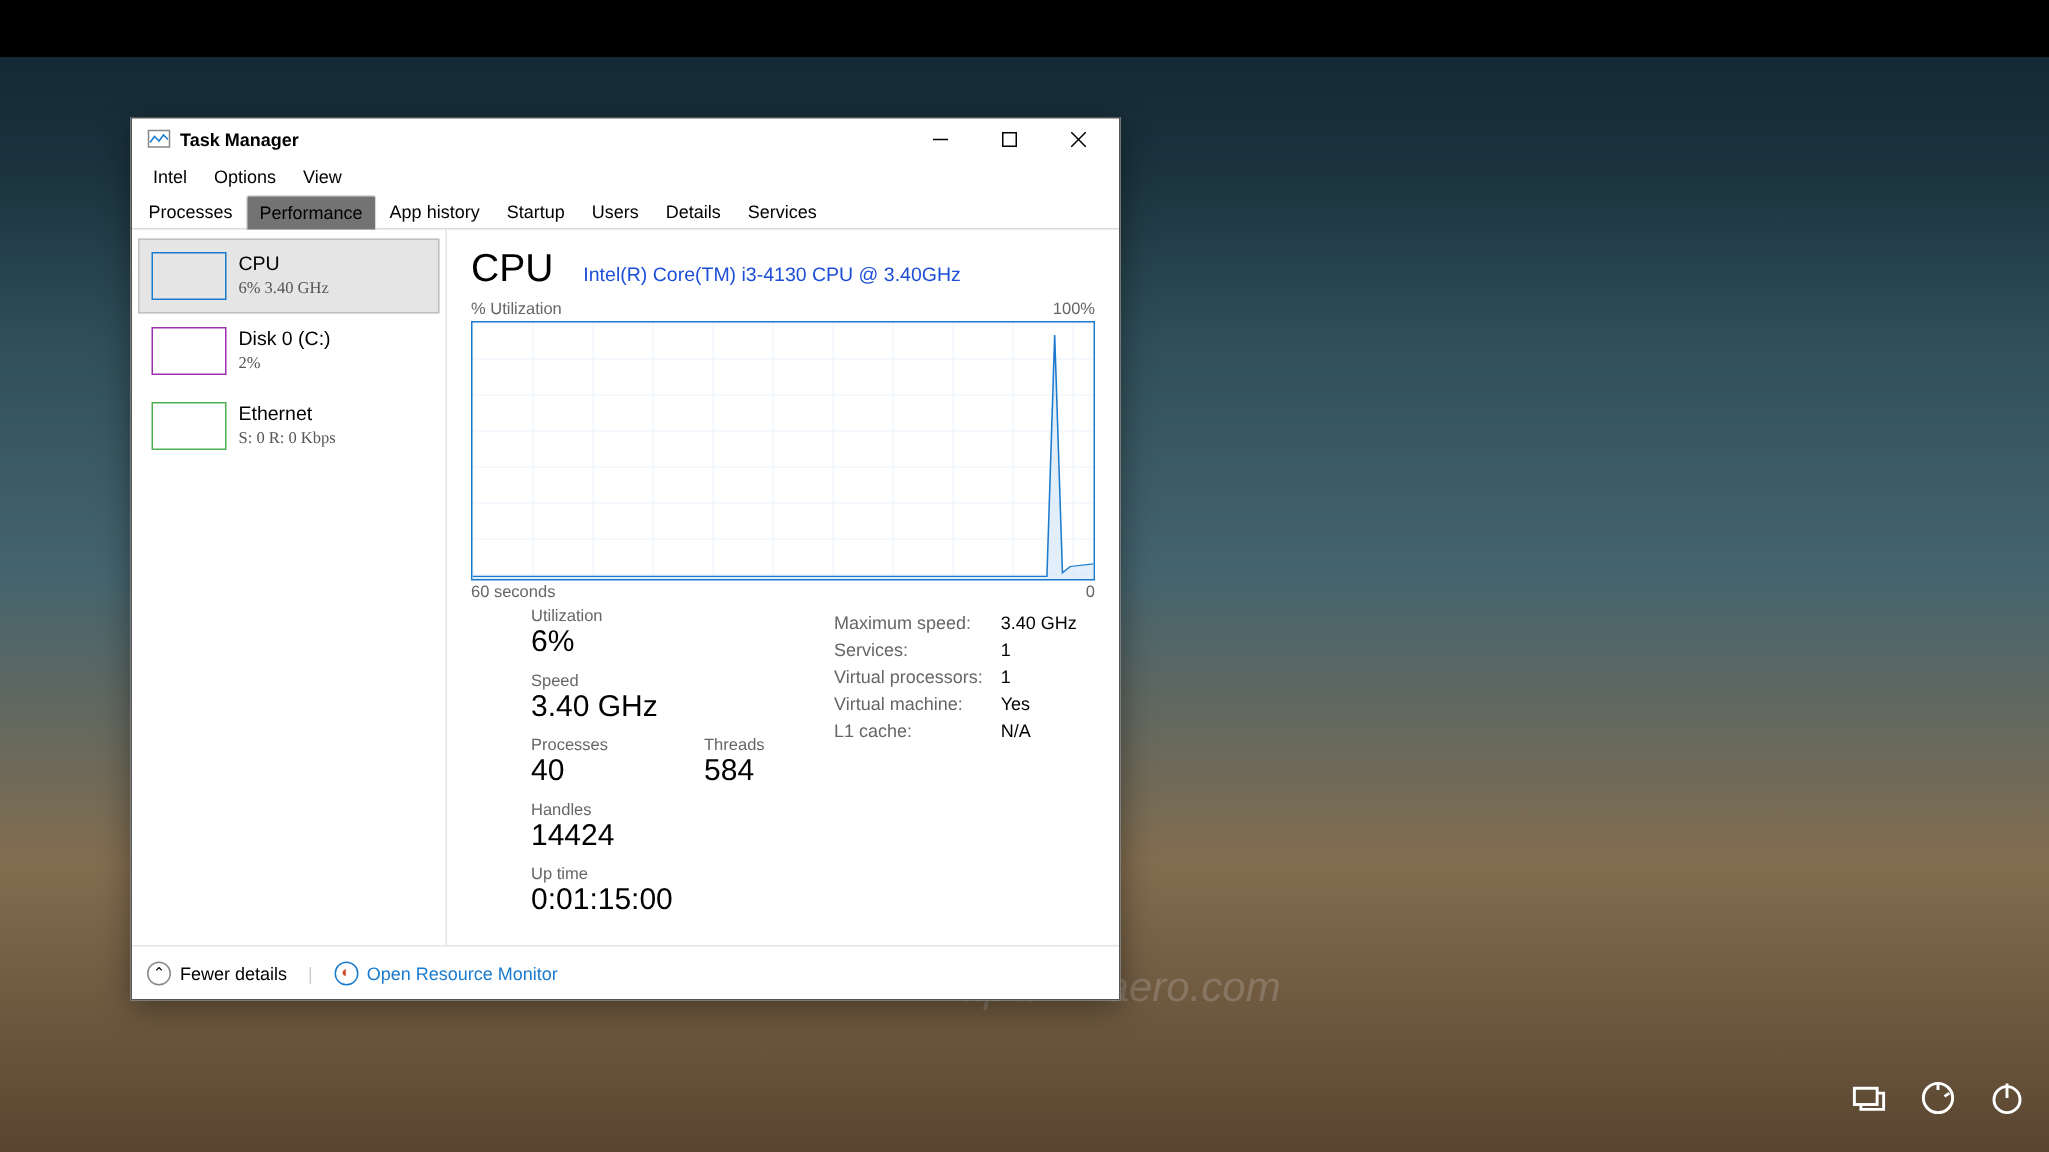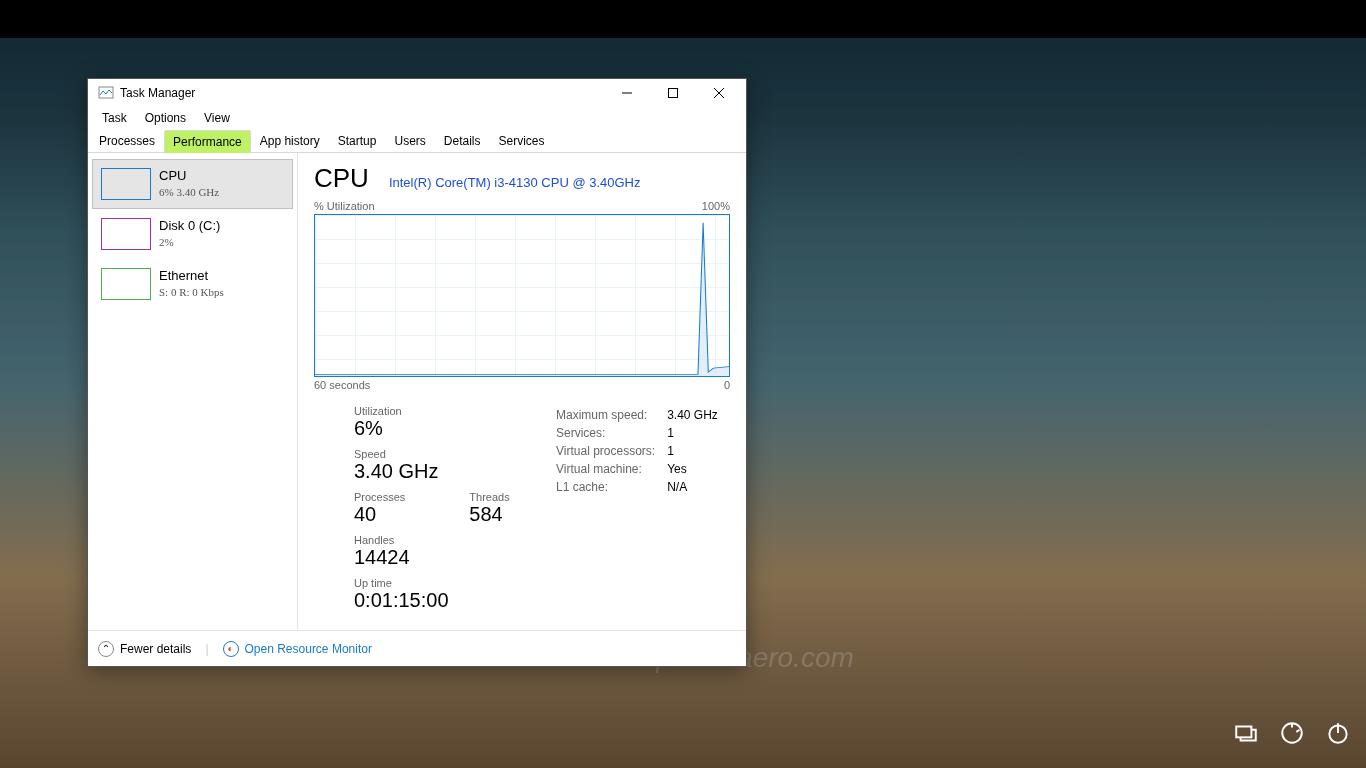--- a/index.html
+++ b/index.html
@@ -8,48 +8,48 @@
 .desktop::before{content:'';position:absolute;inset:0;background:rgba(0,0,0,0.35);}
 .desktop::after{content:'';position:absolute;left:0;right:0;top:0;height:38px;background:#000;}
 .watermark{position:absolute;color:rgba(200,200,200,0.25);font-size:28px;font-style:italic;pointer-events:none;}
 .watermark.w1{left:125px;top:75px;}
 .watermark.w2{left:625px;top:642px;}
 .systray{position:absolute;right:15px;bottom:18px;display:flex;gap:20px;align-items:center;}
 .systray svg{width:26px;height:26px;}
 .window{position:absolute;left:87px;top:78px;width:660px;height:589px;background:#fff;border:1px solid #555;display:flex;flex-direction:column;box-shadow:0 4px 20px rgba(0,0,0,0.4);}
 .titlebar{height:28px;display:flex;align-items:center;padding:0 4px;border-bottom:1px solid transparent;}
 .titlebar-icon{width:16px;height:16px;margin:0 6px;}
-.titlebar-text{font-size:12px;flex:1;}
+.titlebar-text{font-size:12px;flex:1;font-weight:bold;}
 .win-controls{display:flex;}
 .win-btn{width:46px;height:28px;display:flex;align-items:center;justify-content:center;cursor:pointer;}
 .menubar{display:flex;gap:2px;padding:0 6px;height:22px;align-items:center;font-size:12px;}
 .menubar span{padding:2px 8px;cursor:pointer;}
 .tabs{display:flex;border-bottom:1px solid #d9d9d9;padding:0 2px;font-size:12px;height:24px;align-items:flex-end;}
 .tab{padding:4px 8px;border:1px solid transparent;border-bottom:none;cursor:pointer;position:relative;}
-.tab.active{border-color:#d9d9d9;background:#bef264;top:1px;border-radius:2px 2px 0 0;}
+.tab.active{border-color:#d9d9d9;background:#737373;top:1px;border-radius:2px 2px 0 0;}
 .content{flex:1;display:flex;overflow:hidden;}
 .sidebar{width:210px;border-right:1px solid #e5e5e5;padding:6px 4px;}
 .side-item{display:flex;align-items:flex-start;gap:8px;padding:8px;cursor:pointer;border:1px solid transparent;}
 .side-item.active{background:#e5e5e5;border-color:#c0c0c0;}
 .side-thumb{width:50px;height:32px;border:1px solid;}
 .side-item:nth-child(1) .side-thumb{border-color:#1a7bce;}
 .side-item:nth-child(2) .side-thumb{border-color:#9b2fae;}
 .side-item:nth-child(3) .side-thumb{border-color:#4caf50;}
 .side-item:nth-child(4) .side-thumb{border-color:#a0652d;}
 .side-text{font-size:12px;line-height:1.3;}
 .side-title{font-size:13px;color:#000;}
 .side-sub{color:#555;font-size:11px;font-family:Liberation Serif, serif;}
 .main{flex:1;padding:10px 16px;display:flex;flex-direction:column;}
 .main-header{display:flex;align-items:baseline;gap:20px;margin-bottom:6px;}
 .main-title{font-size:26px;font-weight:300;}
 .main-sub{font-size:13px;color:#1d4ed8;}
 .chart-labels{display:flex;justify-content:space-between;font-size:11px;color:#666;margin-bottom:2px;align-items:flex-end;}
 .chart{position:relative;height:205px;border:1px solid #1a7bce;background:linear-gradient(to right,#eaf2fa 1px,transparent 1px),linear-gradient(to bottom,#eaf2fa 1px,transparent 1px);background-size:40px 24px;}
 .chart svg{position:absolute;inset:0;width:100%;height:100%;}
-.chart-labels-b{display:flex;justify-content:space-between;font-size:11px;color:#666;margin-top:2px;margin-bottom:14px;text-align:right;}
+.chart-labels-b{display:flex;justify-content:space-between;font-size:11px;color:#666;margin-top:2px;margin-bottom:4px;text-align:right;}
 .stats{display:flex;gap:40px;}
 .stats-left{display:flex;flex-wrap:wrap;gap:0 24px;width:200px;}
 .stat{margin-bottom:8px;margin-left:40px;}
 .stat-label{font-size:11px;color:#666;}
 .stat-value{font-size:20px;font-weight:300;}
 .stat.wide{width:100%;}
 .stats-right{font-size:12px;}
 .stats-right table td{padding:1px 10px 1px 0;color:#666;}
 .stats-right table td:last-child{color:#000;}
 .footer{height:36px;border-top:1px solid #e5e5e5;display:flex;align-items:center;padding:0 10px;gap:14px;font-size:12px;}
@@ -102,21 +102,21 @@
         <div class="win-btn close">
             <svg width="10" height="10">
               <line x1="0" y1="0" x2="10" y2="10" stroke="#000"></line>
               <line x1="10" y1="0" x2="0" y2="10" stroke="#000"></line>
             </svg>
           </div>
       </div>
     </div>
 
     <div class="menubar">
-      <span>Task</span>
+      <span>Intel</span>
       <span>Options</span>
       <span>View</span>
     </div>
 
     <div class="tabs">
       <div class="tab">Processes</div>
       <div class="tab active">Performance</div>
       <div class="tab">App history</div>
       <div class="tab">Startup</div>
       <div class="tab">Users</div>

